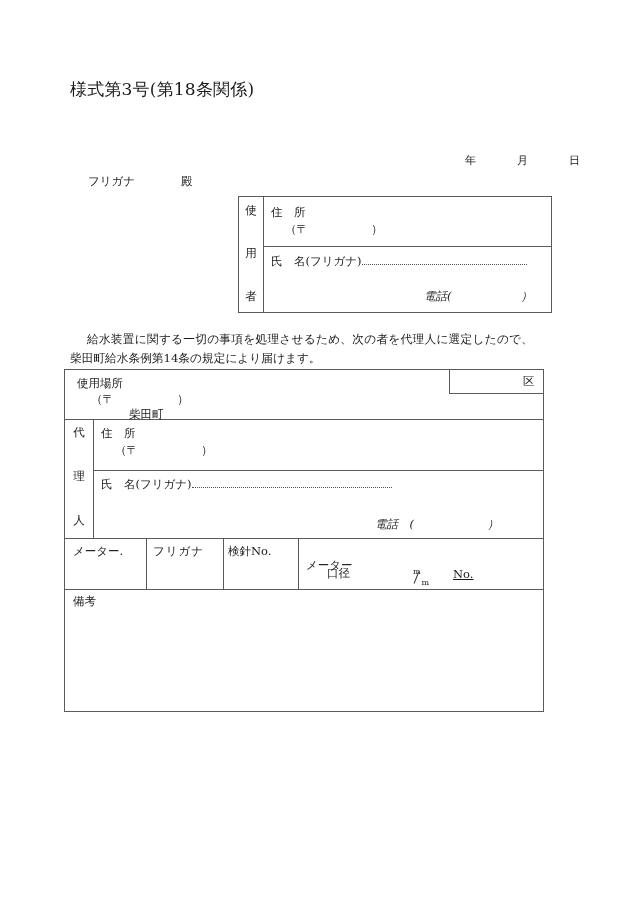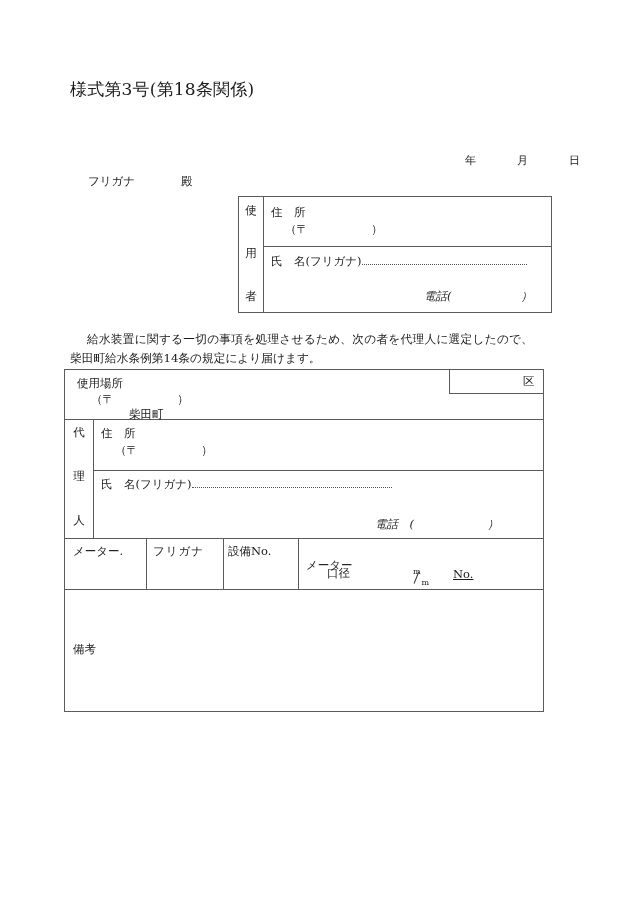--- a/index.html
+++ b/index.html
@@ -220,28 +220,28 @@
       <span>）</span>
     </div>
 
     <div class="abs vline" style="left:81px; top:168px; height:51px;"></div>
     <div class="abs vline" style="left:158px; top:168px; height:51px;"></div>
     <div class="abs vline" style="left:233px; top:168px; height:51px;"></div>
     <div class="abs hline" style="left:0; top:219px; width:478px;"></div>
 
     <div class="abs fld" style="left:8px; top:174px;">メーター.</div>
     <div class="abs fld" style="left:88px; top:174px; letter-spacing:1px;">フリガナ</div>
-    <div class="abs fld" style="left:163px; top:174px;">設備No.</div>
+    <div class="abs fld" style="left:163px; top:174px;">検針No.</div>
     <div class="abs fld" style="left:241px; top:172px;margin-top:16px;">メーター</div>
     <div class="abs fld" style="left:262px; top:196px;">口径</div>
     <div class="abs" style="left:348px; top:196px;">
       <span class="frac">
         <span class="num">m</span>
         <span class="bar"></span>
         <span class="den">m</span>
       </span>
     </div>
     <div class="abs fld" style="left:388px; top:197px;text-decoration:underline;">No.</div>
 
-    <div class="abs fld" style="left:8px; top:224px;margin-top:48px;">備考</div>
+    <div class="abs fld" style="left:8px; top:224px;">備考</div>
   </div>
 
 </div>
 
 </body></html>

